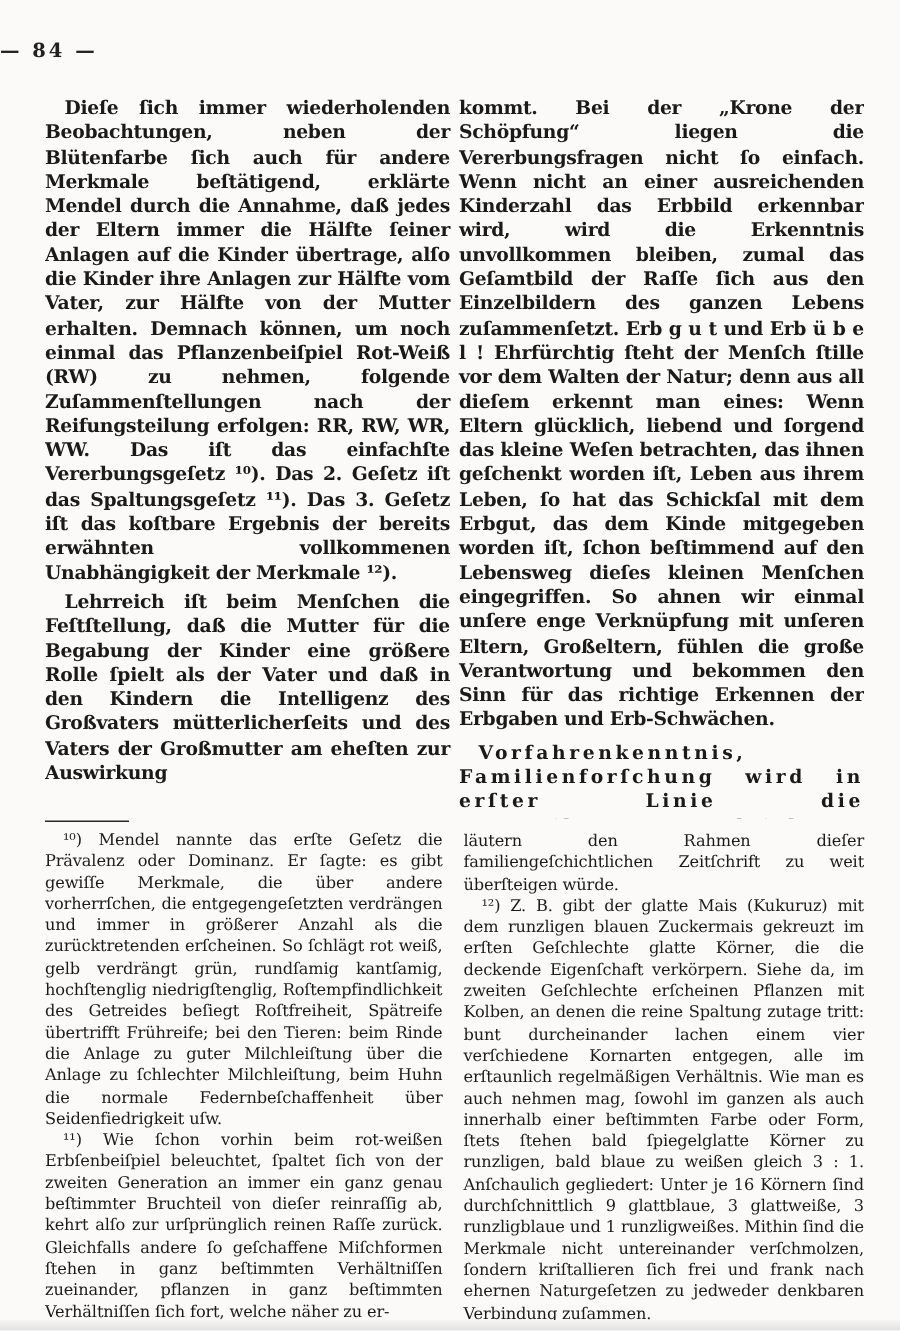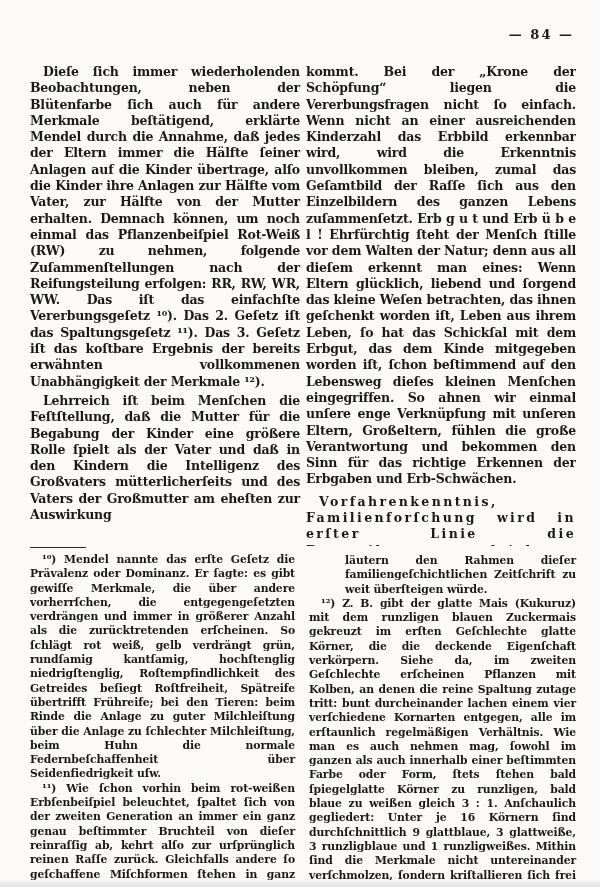--- a/index.html
+++ b/index.html
@@ -12,21 +12,21 @@
     background: #fbfaf8;
     color: #1c1a18;
     overflow: hidden;
   }
 
   .page-number {
     position: absolute;
     top: 27px;
     left: 0;
     right: 26px;
-    text-align: right;
+    text-align: left;
     font-size: 13px;
     font-weight: bold;
     letter-spacing: 2px;
     color: #23211f;
   }
 
   .main-columns {
     position: absolute;
     top: 64px;
     left: 30px;
@@ -73,28 +73,28 @@
   .footnote-rule {
     width: 56px;
     border: 0;
     border-top: 1.6px solid #2a2826;
     margin: 0 0 5px 0;
   }
 
   .footnotes p {
     margin: 0;
     font-size: 10.8px;
-    font-weight: bold;
+    font-weight: normal;
     line-height: 14.3px;
     text-align: justify;
     letter-spacing: -0.1px;
     hyphens: auto;
   }
   .footnotes p.fn-start { text-indent: 12px; }
-  .footnotes p.fn-cont { text-indent: 0; margin-left: 36px; }
+  .footnotes p.fn-cont { text-indent: 0; }
 
   .page-bottom-edge {
     position: absolute;
     left: 0;
     right: 0;
     bottom: 0;
     height: 7px;
     background: linear-gradient(#f6f5f3, #e2e1df);
   }
 </style>

